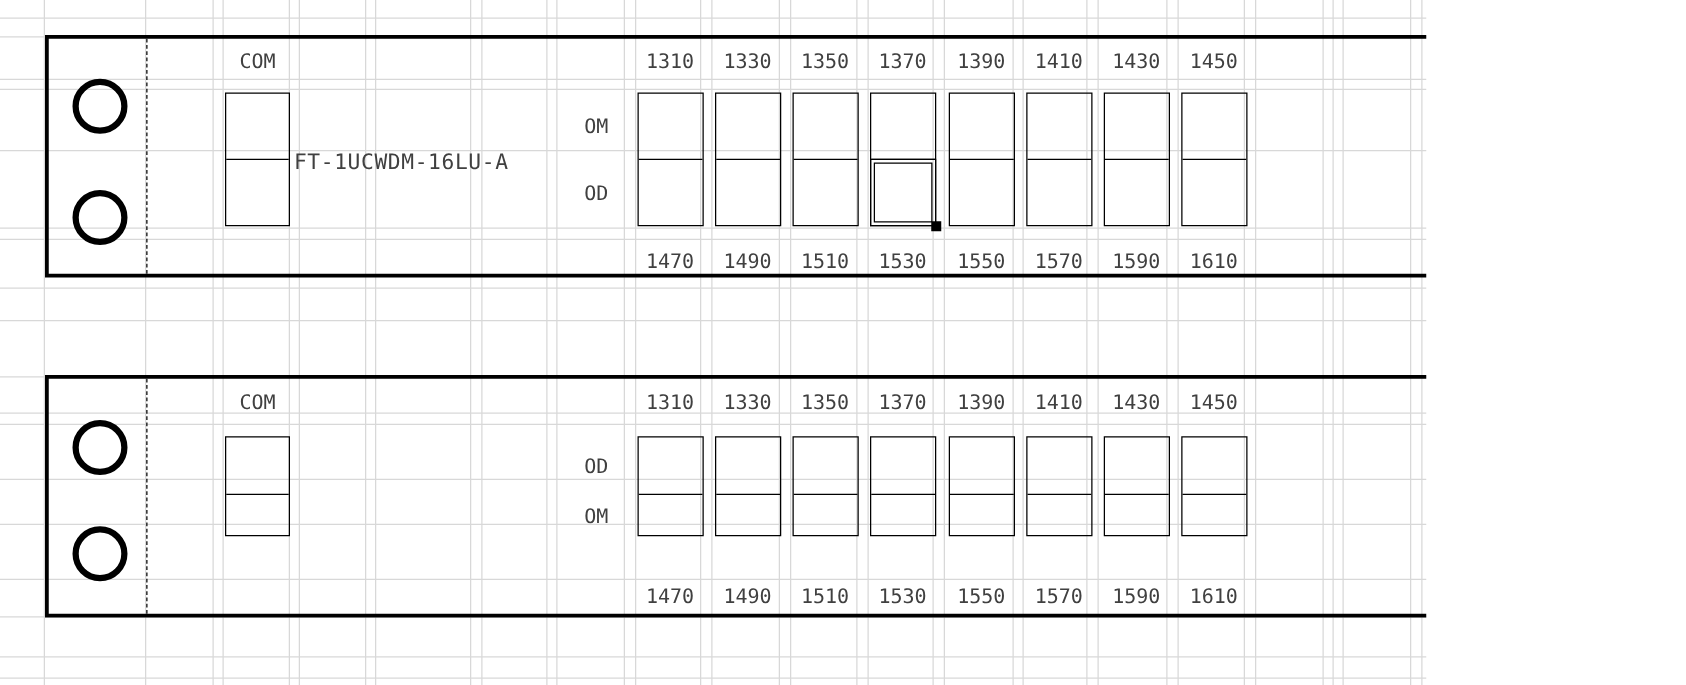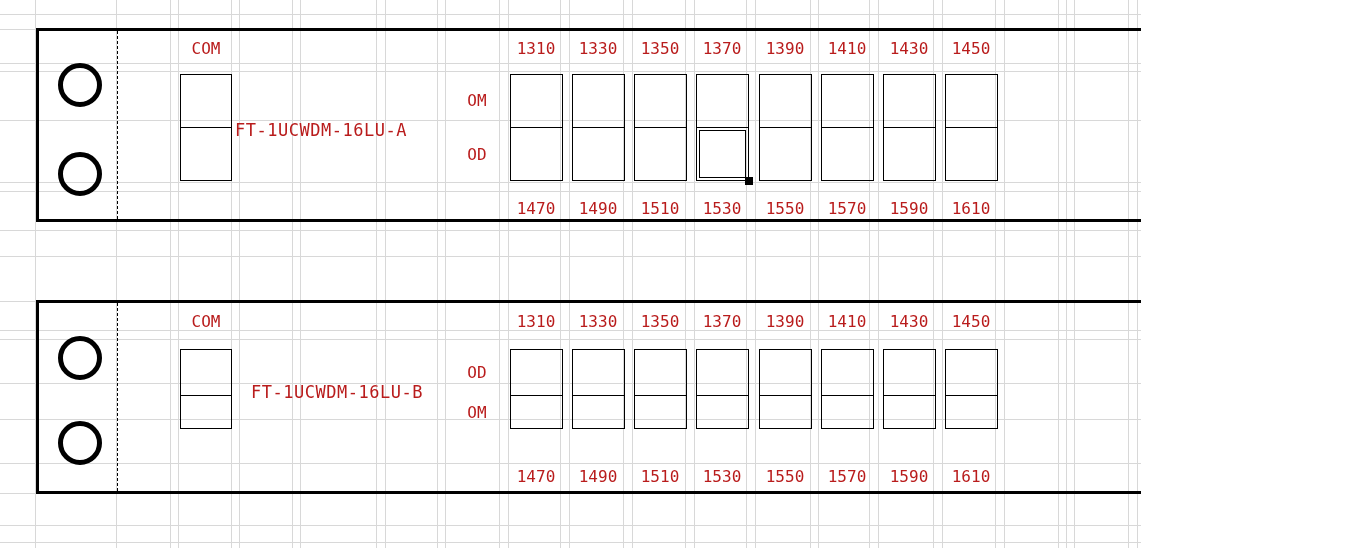--- a/index.html
+++ b/index.html
@@ -1,17 +1,17 @@
 <!DOCTYPE html>
 <html><head>
 <meta charset="utf-8">
 <style>
   html,body{margin:0;padding:0;}
   #stage{position:relative;width:1141px;height:548px;background:#ffffff;overflow:hidden;
-         font-family:"DejaVu Sans Mono","Liberation Mono",monospace;color:#b91c1c;}
+         font-family:"DejaVu Sans Mono","Liberation Mono",monospace;color:#404040;}
   #grid{position:absolute;left:0;top:0;z-index:0;}
   .panel{position:absolute;left:36px;width:1233px;height:194px;border:3px solid #000;
          box-sizing:border-box;z-index:1;background:transparent;}
   .dash{position:absolute;top:0;bottom:0;width:0;border-left:1px dashed #000;}
   .hole{position:absolute;width:34px;height:34px;border:5px solid #000;border-radius:50%;
         background:transparent;box-sizing:content-box;}
   .box{position:absolute;border:1.5px solid #000;box-sizing:border-box;background:transparent;}
   .divider{position:absolute;left:0;right:0;height:0;border-top:1.5px solid #000;}
   .lbl{position:absolute;height:22px;line-height:22px;text-align:center;font-size:16px;white-space:nowrap;}
   .name{position:absolute;width:200px;height:22px;line-height:22px;text-align:center;font-size:17px;
@@ -145,21 +145,20 @@
       <div class="dash" style="left: 78px;"></div>
       <div class="dash" style="left: 1152px;"></div>
       <div class="hole" style="left: 19px; top: 33px;"></div>
       <div class="hole" style="left: 19px; top: 118px;"></div>
       <div class="hole" style="left: 1172px; top: 33px;"></div>
       <div class="hole" style="left: 1172px; top: 118px;"></div>
       <div class="lbl" style="left: 137px; top: 8px; width: 60px;">COM</div>
       <div class="box" style="left: 141px; top: 46px; width: 52px; height: 80px;">
         <div class="divider" style="top: 45px;"></div>
       </div>
-      <div class="name" style="left: 198px; top: 78px;">FT-1UCWDM-16LU-B</div>
       <div class="lbl" style="left: 408px; top: 59px; width: 60px;">OD</div>
       <div class="lbl" style="left: 408px; top: 99px; width: 60px;">OM</div>
       <div class="lbl" style="left: 467px; top: 8px; width: 60px;">1310</div>
       <div class="lbl" style="left: 467px; top: 163px; width: 60px;">1470</div>
       <div class="box" style="left: 471px; top: 46px; width: 53px; height: 80px;">
         <div class="divider" style="top: 45px;"></div>
       </div>
       <div class="lbl" style="left: 529px; top: 8px; width: 60px;">1330</div>
       <div class="lbl" style="left: 529px; top: 163px; width: 60px;">1490</div>
       <div class="box" style="left: 533px; top: 46px; width: 53px; height: 80px;">

